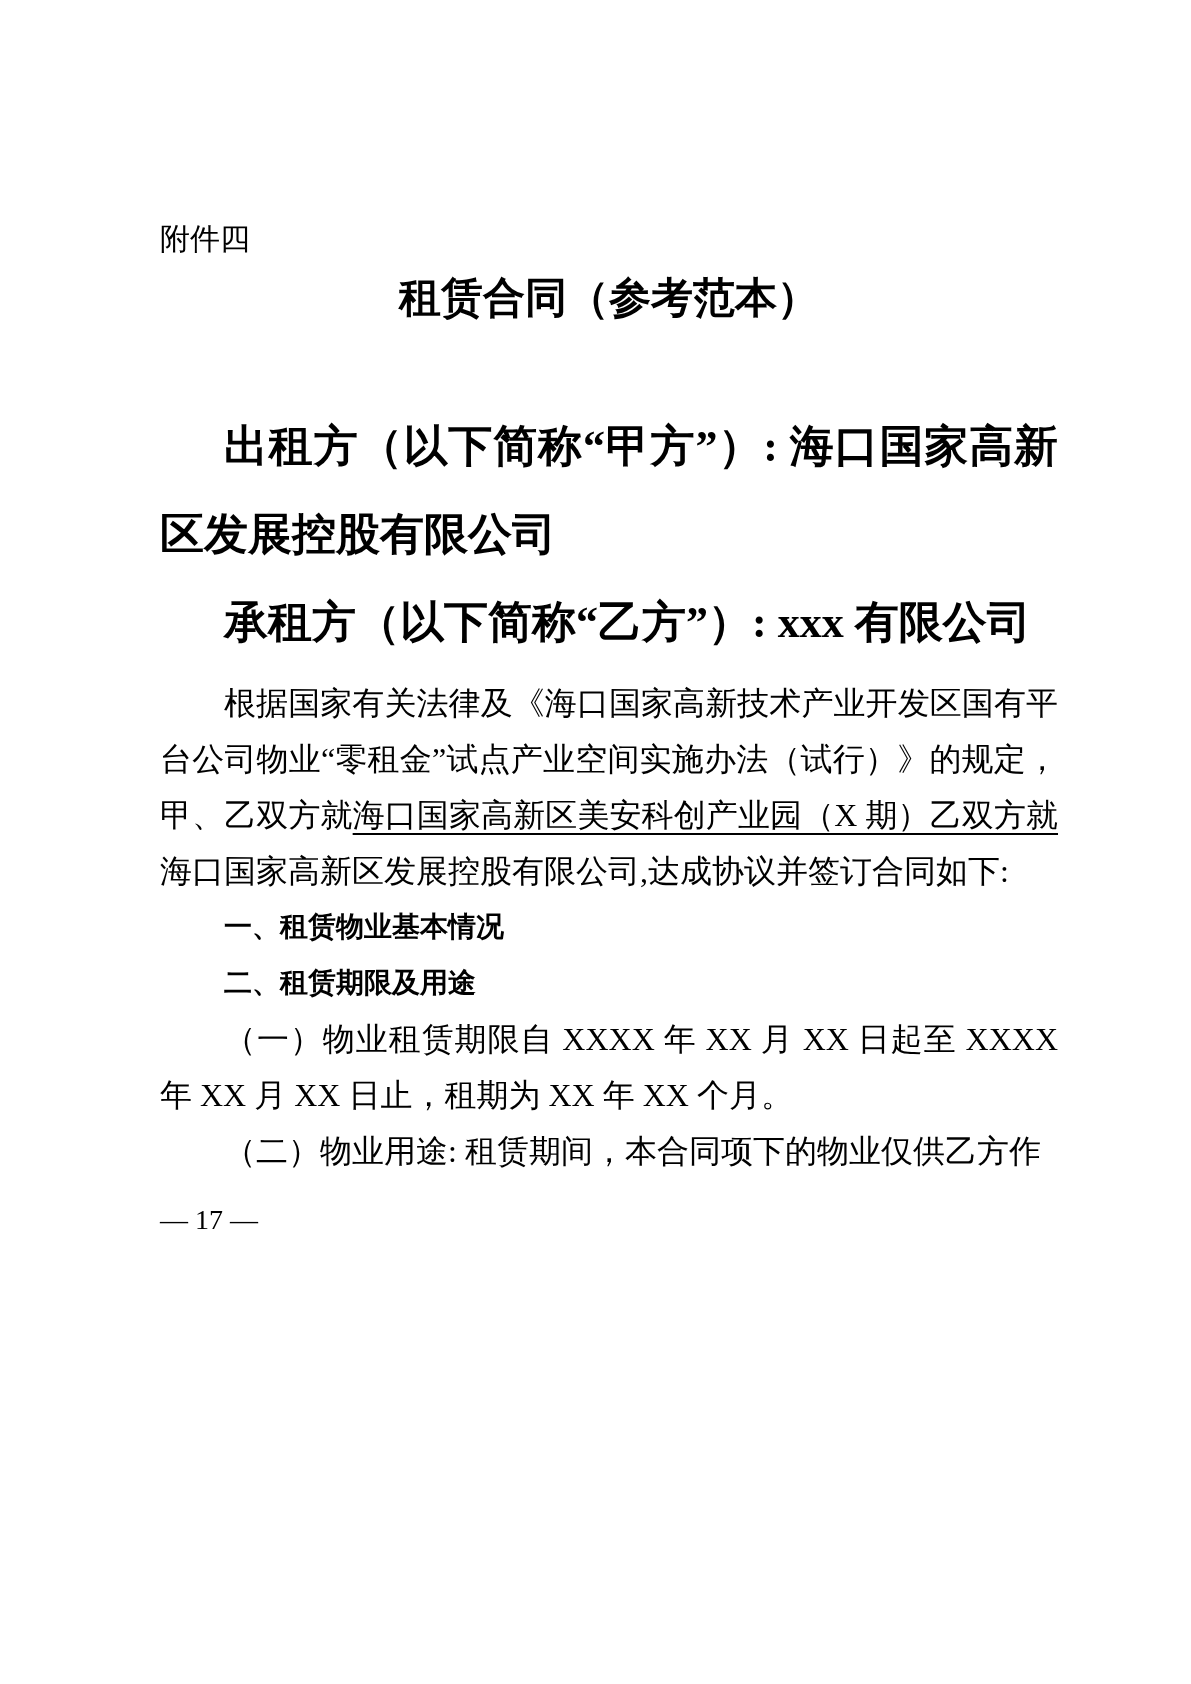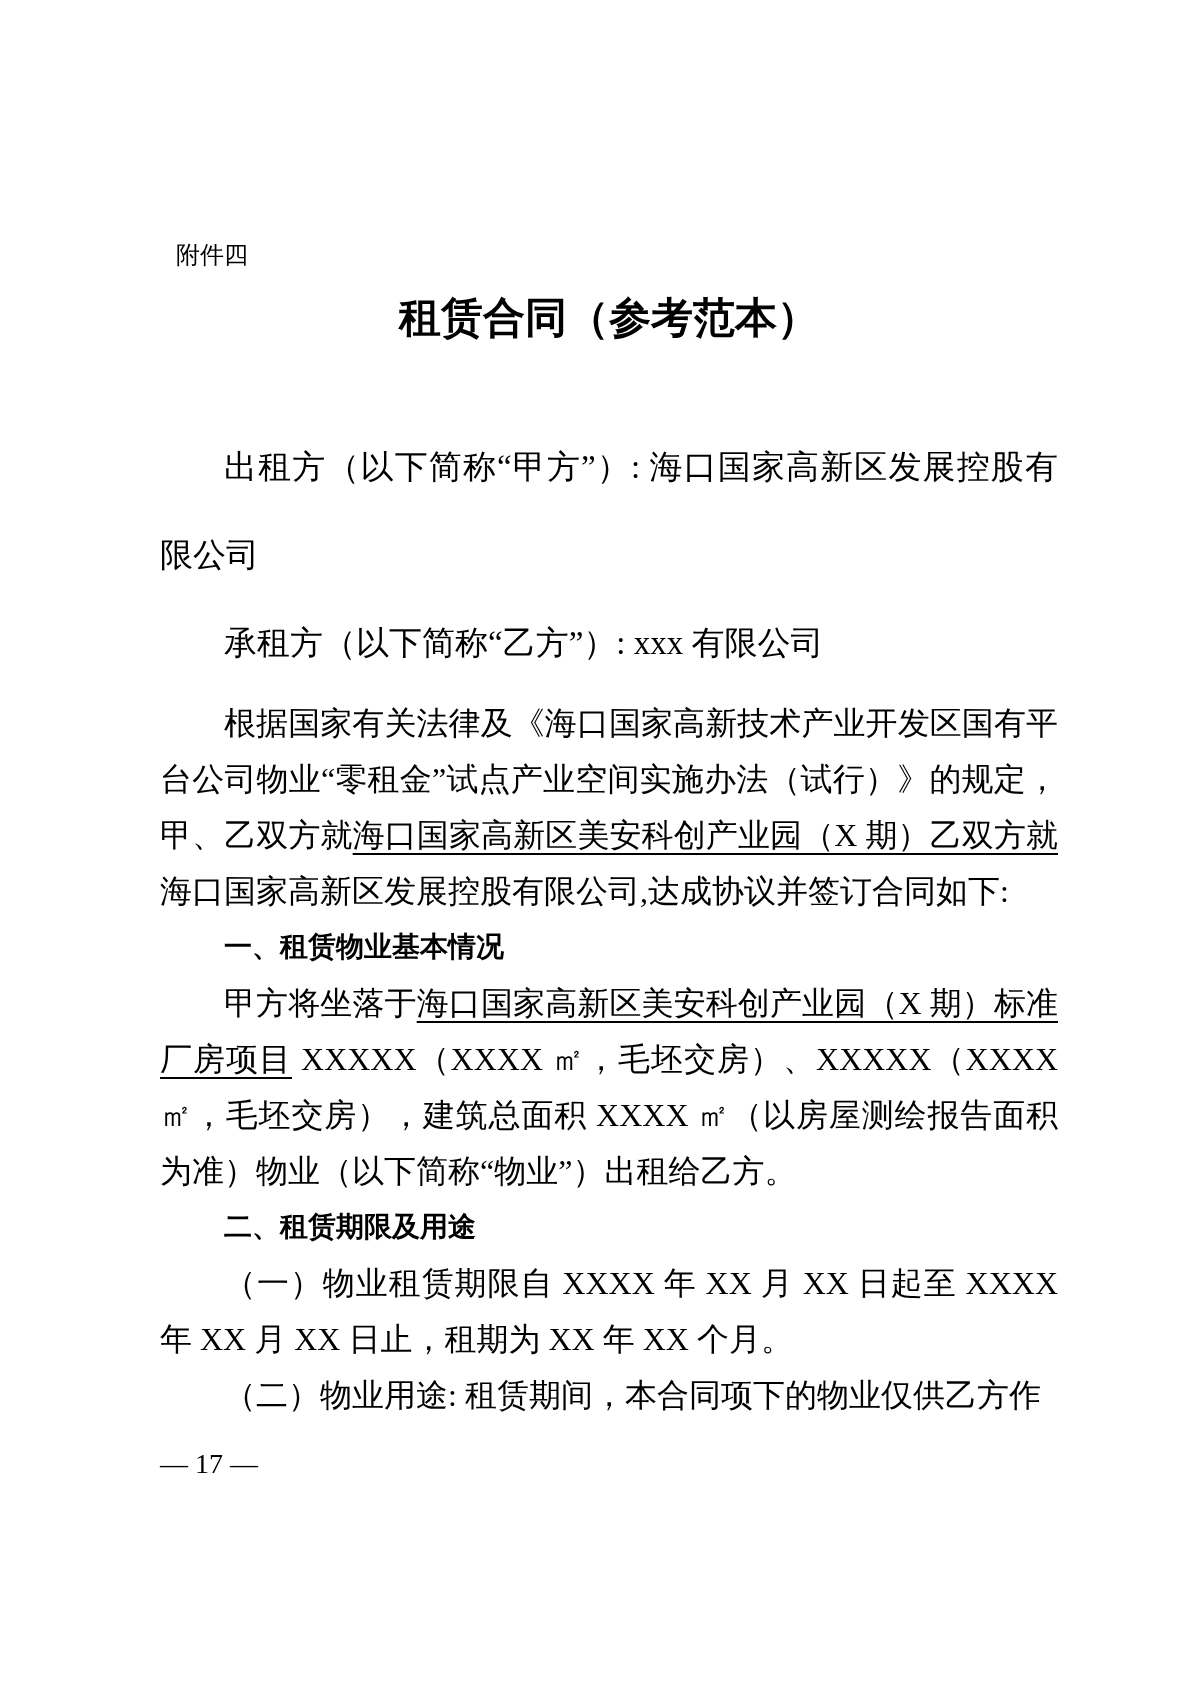--- a/index.html
+++ b/index.html
@@ -12,42 +12,42 @@
     width: 1191px;
     height: 1684px;
     box-sizing: border-box;
     background: #ffffff;
     color: #000000;
     padding: 0 133px 0 160px;
     font-family: "Liberation Serif", "DejaVu Serif", serif;
     overflow: hidden;
   }
   .attachment-label {
-    margin: 16px;
+    margin: 0;
     padding-top: 220px;
-    font-size: 24px;
+    font-size: 30px;
     line-height: 38px;
     font-weight: 400;
   }
   .doc-title {
     margin: 12px 0 0 0;
     text-align: center;
     font-weight: 700;
     font-size: 42px;
     line-height: 57px;
   }
   .parties {
     margin-top: 76px;
   }
   .para {
     margin: 0;
   }
   .party {
-    font-weight: 400;
-    font-size: 33px;
+    font-weight: 700;
+    font-size: 44px;
     line-height: 88px;
     text-indent: 64px;
     text-align: justify;
   }
   .document-body {
     margin-top: 8px;
   }
   .body {
     font-size: 32px;
     line-height: 56px;
@@ -85,20 +85,19 @@
   </div>
 
   <div class="parties">
       <p class="para party"><span class="run">出租方（以下简称“甲方”）: 海口国家高新区发展控股有限公司</span></p>
       <p class="para party"><span class="run">承租方（以下简称“乙方”）: xxx 有限公司</span></p>
     </div>
 
   <div class="document-body">
       <p class="para body"><span class="run">根据国家有关法律及《海口国家高新技术产业开发区国有平台公司物业“零租金”试点产业空间实施办法（试行）》的规定，甲、乙双方就</span><span class="run underline">海口国家高新区美安科创产业园（X 期）乙双方就</span><span class="run">海口国家高新区发展控股有限公司,达成协议并签订合同如下:</span></p>
       <p class="para heading"><span class="run">一、租赁物业基本情况</span></p>
-      <p class="para body"><span class="run">甲方将坐落于</span><span class="run underline">海口国家高新区美安科创产业园（X 期）标准厂房项目</span><span class="run"> XXXXX（XXXX ㎡，毛坯交房）、XXXXX（XXXX ㎡，毛坯交房），建筑总面积 XXXX ㎡（以房屋测绘报告面积为准）物业（以下简称“物业”）出租给乙方。</span></p>
       <p class="para heading"><span class="run">二、租赁期限及用途</span></p>
       <p class="para body"><span class="run">（一）物业租赁期限自 XXXX 年 XX 月 XX 日起至 XXXX 年 XX 月 XX 日止，租期为 XX 年 XX 个月。</span></p>
       <p class="para body"><span class="run">（二）物业用途: 租赁期间，本合同项下的物业仅供乙方作</span></p>
     </div>
 
   <p class="page-number">— 17 —</p>
 </div>
 
 </body></html>

